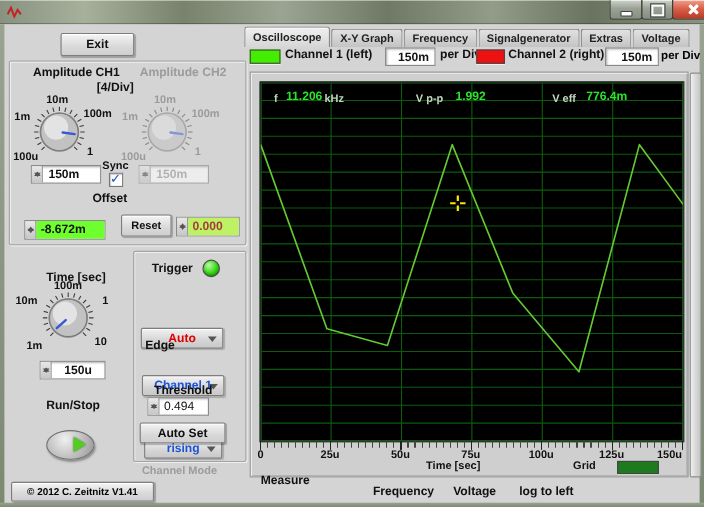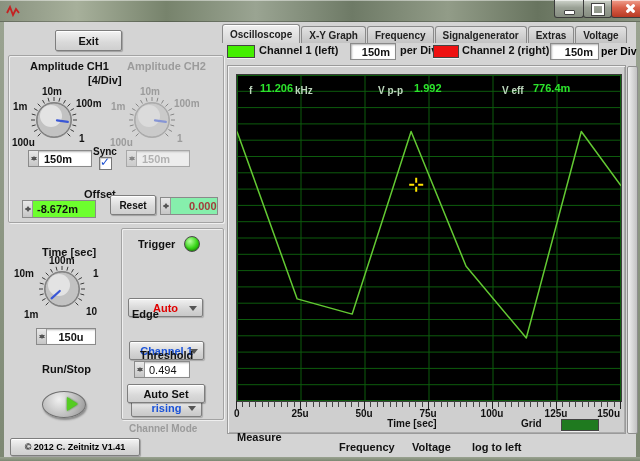--- a/index.html
+++ b/index.html
@@ -155,29 +155,29 @@
     <div class="spin"></div>
     <span style="padding-left:5px">150m</span>
   </div>
   <span class="abs lbl-s" style="left:93px;top:146px">Sync</span>
   <div class="abs cb on" style="left:99px;top:157px"></div>
   <div class="abs field" style="left:126px;top:150px;width:62px;height:15px;opacity:.6">
     <div class="spin"></div>
     <span class="dis" style="padding-left:5px">150m</span>
   </div>
 
-  <span class="abs lbl" style="left:84px;top:188px">Offset</span>
+  <span class="abs lbl" style="left:84px;top:175px">Offset</span>
   <div class="abs field" style="left:22px;top:200px;width:72px;height:16px">
     <div class="spin"></div>
     <span style="flex:1;background:#6dff2e;align-self:stretch;display:flex;align-items:center;padding-left:4px">-8.672m</span>
   </div>
   <div class="abs btn lbl-s" style="left:110px;top:195px;width:44px;height:18px">Reset</div>
   <div class="abs field" style="left:160px;top:197px;width:56px;height:16px">
     <div class="spin"></div>
-    <span style="flex:1;background:#86efac;color:#a33c3c;align-self:stretch;display:flex;align-items:center;padding-left:18px">0.000</span>
+    <span style="flex:1;background:#bef264;color:#a33c3c;align-self:stretch;display:flex;align-items:center;padding-left:4px">0.000</span>
   </div>
 
   <span class="abs lbl" style="left:42px;top:246px">Time [sec]</span>
   <svg class="abs knob" style="left:34px;top:261px" width="56" height="56">
       <line x1="41.435028842544405" y1="41.4350288425444" x2="44.2634559672906" y2="44.2634559672906" stroke="#3c3c3c" stroke-width="1"></line>
       <line x1="44.45448267190434" y1="37.5" x2="47.918584287042094" y2="39.5" stroke="#3c3c3c" stroke-width="1"></line>
       <line x1="46.352590699492296" y1="32.91756185694789" x2="50.216294004648574" y2="33.95283803735798" stroke="#3c3c3c" stroke-width="1"></line>
       <line x1="47" y1="28" x2="51" y2="28" stroke="#3c3c3c" stroke-width="1"></line>
       <line x1="46.352590699492296" y1="23.082438143052105" x2="50.216294004648574" y2="22.047161962642022" stroke="#3c3c3c" stroke-width="1"></line>
       <line x1="44.45448267190434" y1="18.5" x2="47.918584287042094" y2="16.5" stroke="#3c3c3c" stroke-width="1"></line>

